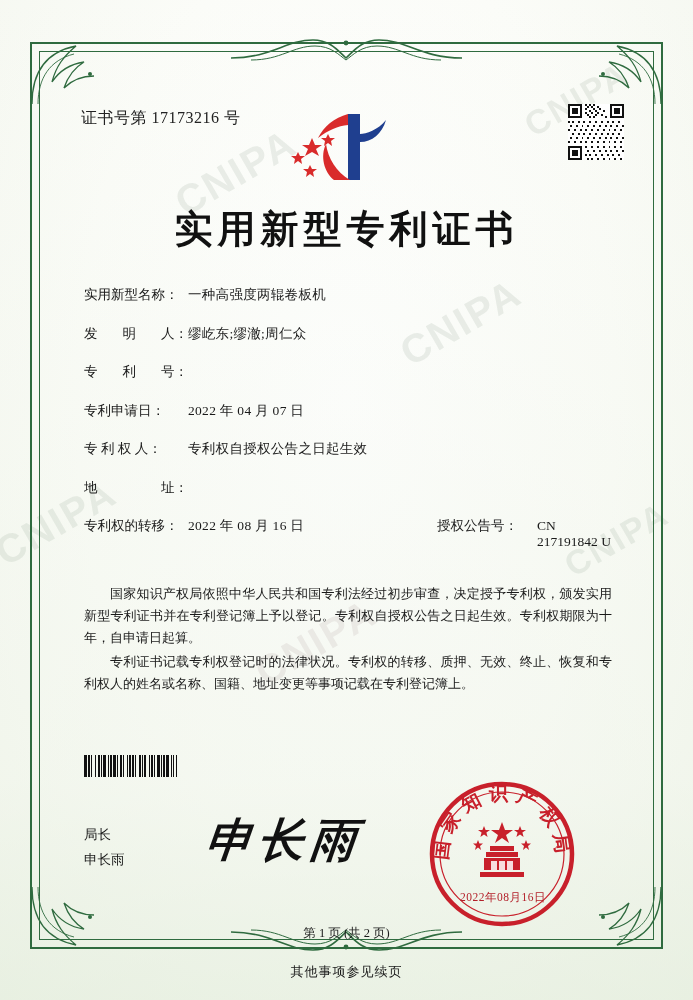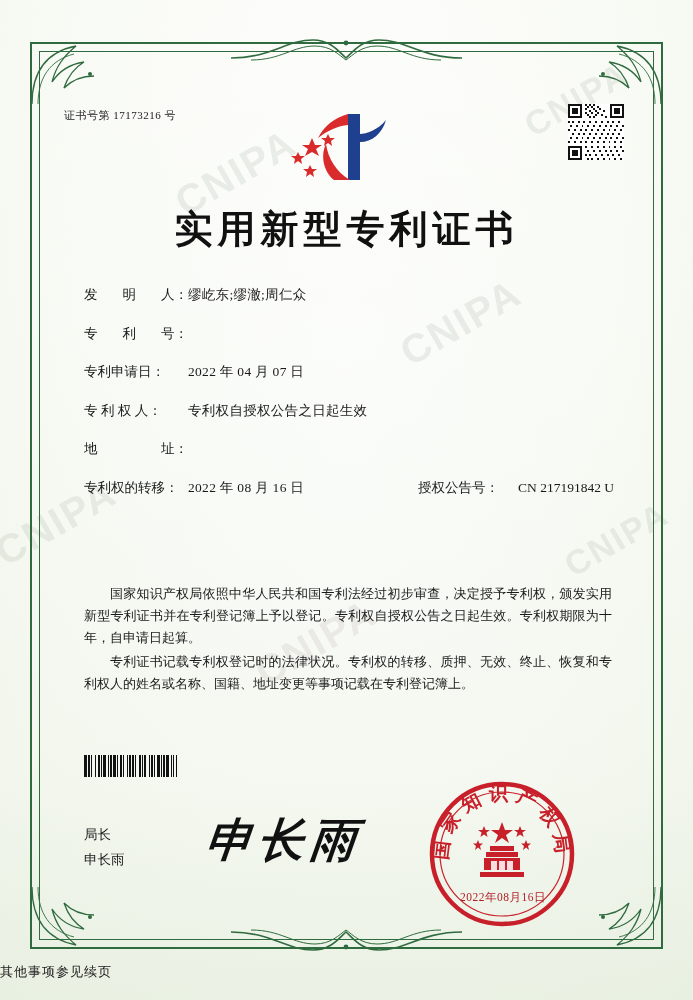--- a/index.html
+++ b/index.html
@@ -88,22 +88,22 @@
   }
   .bottom-ornament {
     position: absolute;
     left: 231px; top: 928px;
     width: 231px; height: 26px;
   }
 
   
   .cert-no {
     position: absolute;
-    left: 64px; top: 108px;
-    font-size: 11px;
+    left: 81px; top: 108px;
+    font-size: 16px;
     color: #222;
     letter-spacing: 0.5px;
   }
 
   
   .logo {
     position: absolute;
     left: 290px; top: 108px;
     width: 110px; height: 78px;
   }
@@ -154,20 +154,21 @@
   .field-label.spread span { display: inline-block; }
   .field-value {
     flex: 1;
     letter-spacing: 0.3px;
   }
   .field-row.dual .field-value { flex: 0 0 auto; width: 230px; }
   .field-label2 {
     width: 100px;
     flex: 0 0 100px;
     white-space: nowrap;
+    margin-left: 19px;
   }
   .field-value2 { flex: 1; }
 
   
   .body-text {
     position: absolute;
     left: 84px; top: 583px;
     width: 528px;
     font-size: 13px;
     line-height: 22px;
@@ -235,21 +236,21 @@
     left: 0; top: 925px;
     width: 693px;
     text-align: center;
     font-size: 12.5px;
     color: #1a1a1a;
   }
   .footnote {
     position: absolute;
     left: 0; top: 963px;
     width: 693px;
-    text-align: left;
+    text-align: center;
     font-size: 13px;
     color: #1a1a1a;
     letter-spacing: 1px;
   }
 </style>
 </head>
 <body>
 
 <div class="page">
   <div class="paper-tint"></div>
@@ -434,20 +435,24 @@
         <rect x="21" y="28" width="1" height="1"></rect>
         <rect x="24" y="28" width="1" height="1"></rect>
       <rect x="27" y="28" width="1" height="1"></rect>
     </g>
   </svg>
 
   <div class="title">实用新型专利证书</div>
 
   <div class="fields">
 
+    <div class="field-row">
+      <div class="field-label">实用新型名称：</div>
+      <div class="field-value">一种高强度两辊卷板机</div>
+    </div>
 
     <div class="field-row">
       <div class="field-label spread">
         <span>发</span>
         <span>明</span>
         <span>人：</span>
       </div>
       <div class="field-value">缪屹东;缪澈;周仁众</div>
     </div>
 
@@ -580,14 +585,15 @@
 
     <defs>
       <path id="sealArc" d="M 20 74 A 54 54 0 1 1 128 74"></path>
     </defs>
     <text font-family="'Liberation Serif', serif" font-size="19" font-weight="bold" fill="#c8202b" letter-spacing="7">
       <textPath href="#sealArc" startOffset="50%" text-anchor="middle">国家知识产权局</textPath>
     </text>
   </svg>
   <div class="seal-date">2022年08月16日</div>
 
+  <div class="page-no">第 1 页 (共 2 页)</div>
   <div class="footnote">其他事项参见续页</div>
 </div>
 
 </body></html>

